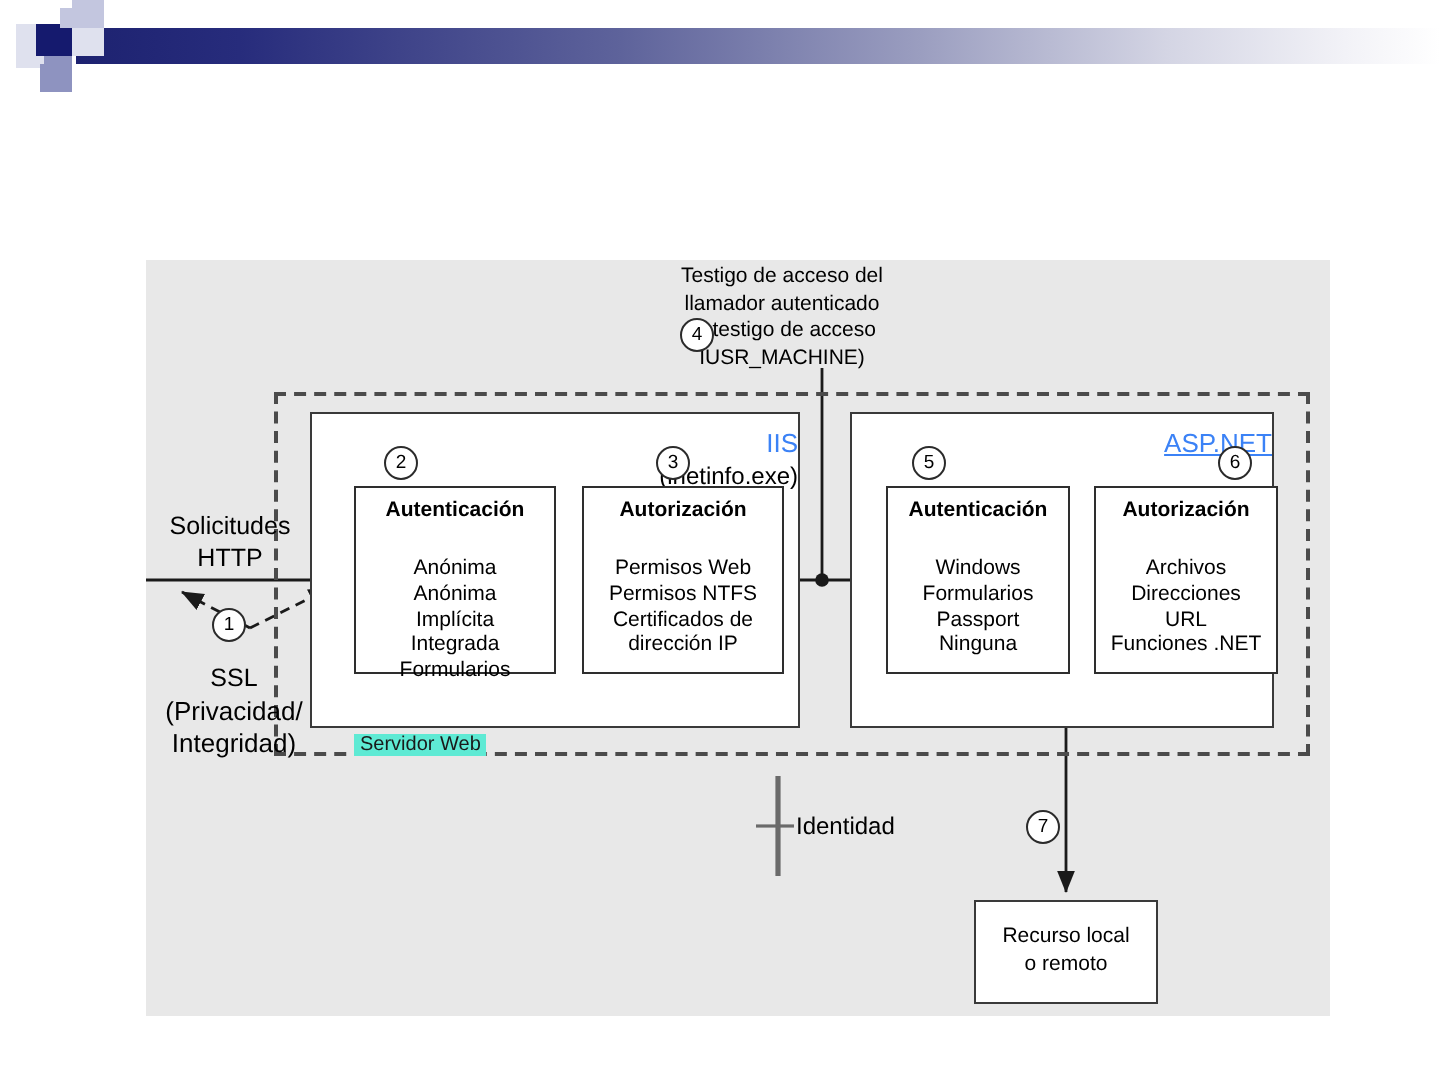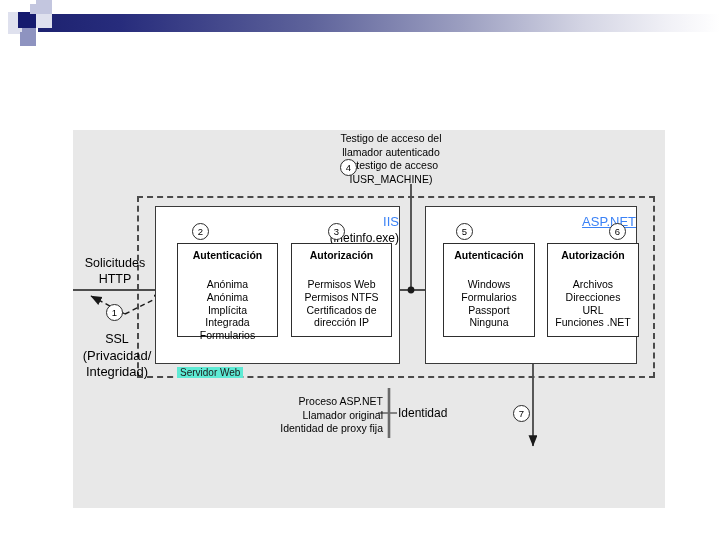--- a/index.html
+++ b/index.html
@@ -198,27 +198,26 @@
   </div>
 
   <div class="card" id="asp-authz">
     <span class="c-head">Autorización</span>
     <span class="c-item">Archivos</span>
     <span class="c-item">Direcciones</span>
     <span class="c-item">URL</span>
     <span class="c-item">Funciones .NET</span>
   </div>
 
-  <div class="lbl rt" id="identity-list">
-    <span>Proceso ASP.NET</span><br>
-    <span>Llamador original</span><br>
-    <span>Identidad de proxy fija</span>
-  </div>
   <div class="lbl" id="identidad-label">Identidad</div>
 
+  <div id="resource-box">
+    <span>Recurso local</span>
+    <span>o remoto</span>
+  </div>
 
   <div class="badge" style="left:33px;top:174px;">1</div>
   <div class="badge" style="left:119px;top:93px;">2</div>
   <div class="badge" style="left:255px;top:93px;">3</div>
   <div class="badge" style="left:267px;top:29px;">4</div>
   <div class="badge" style="left:383px;top:93px;">5</div>
   <div class="badge" style="left:536px;top:93px;">6</div>
   <div class="badge" style="left:440px;top:275px;">7</div>
 
 </div>

